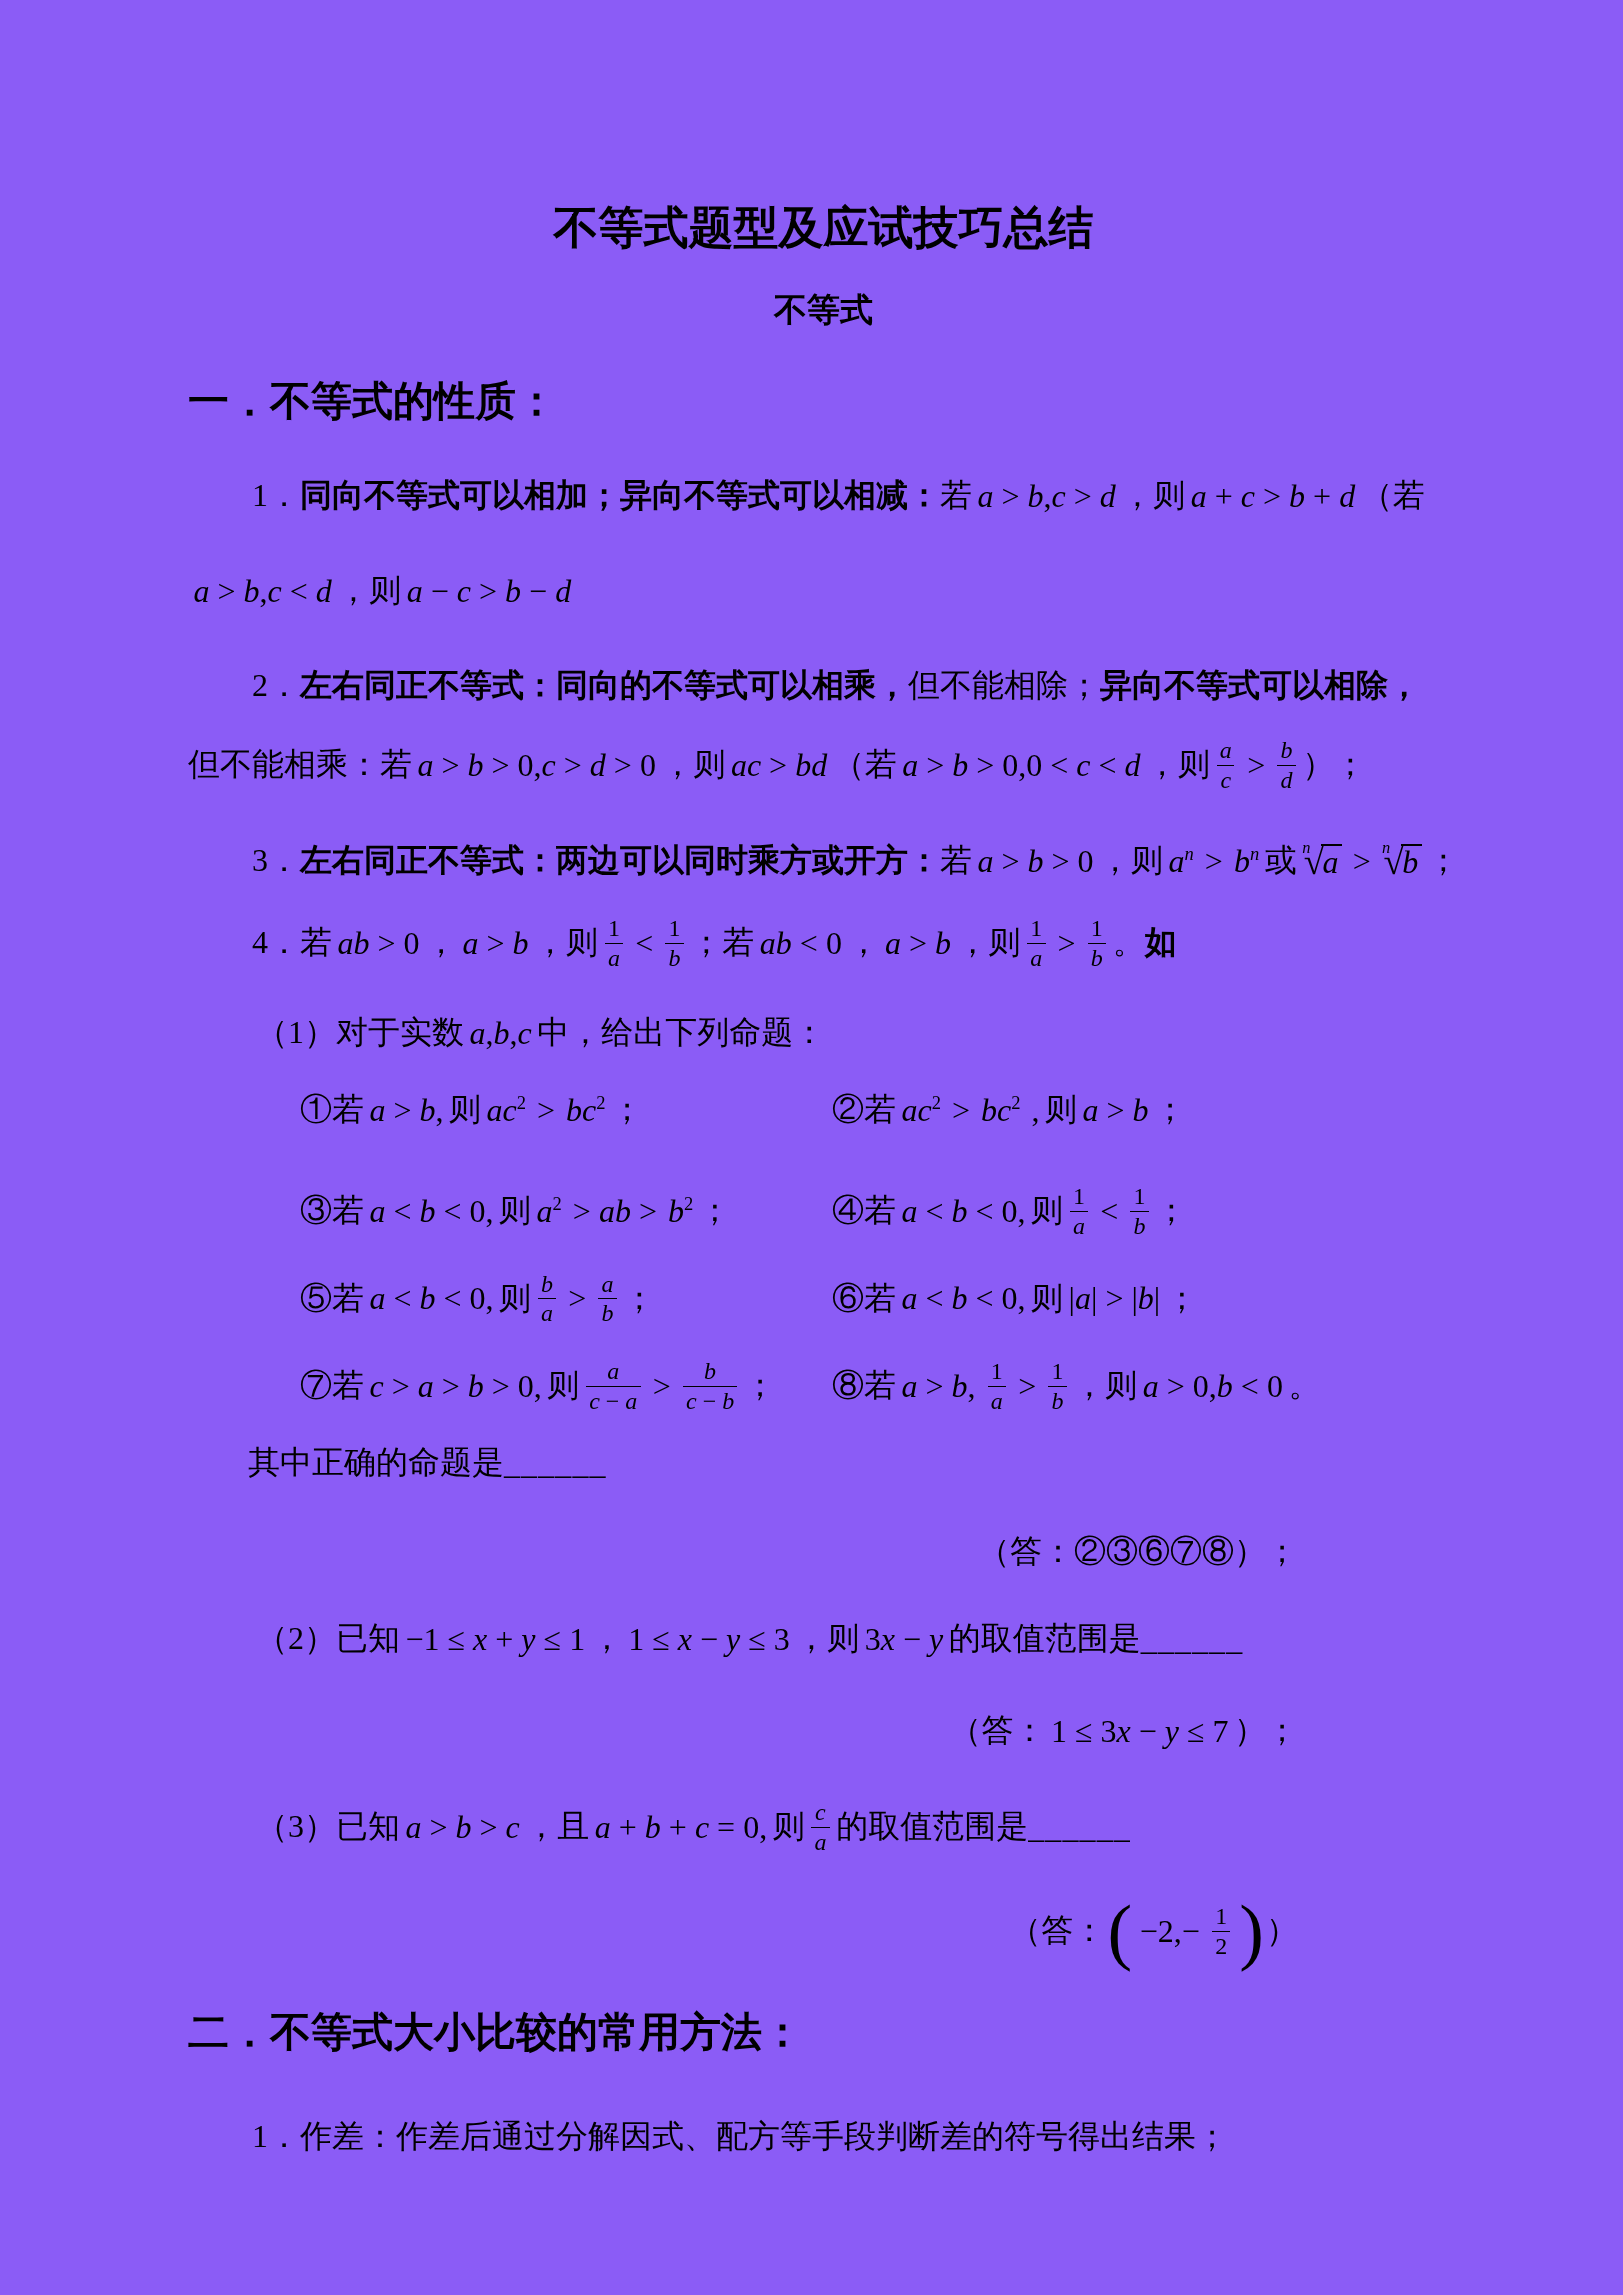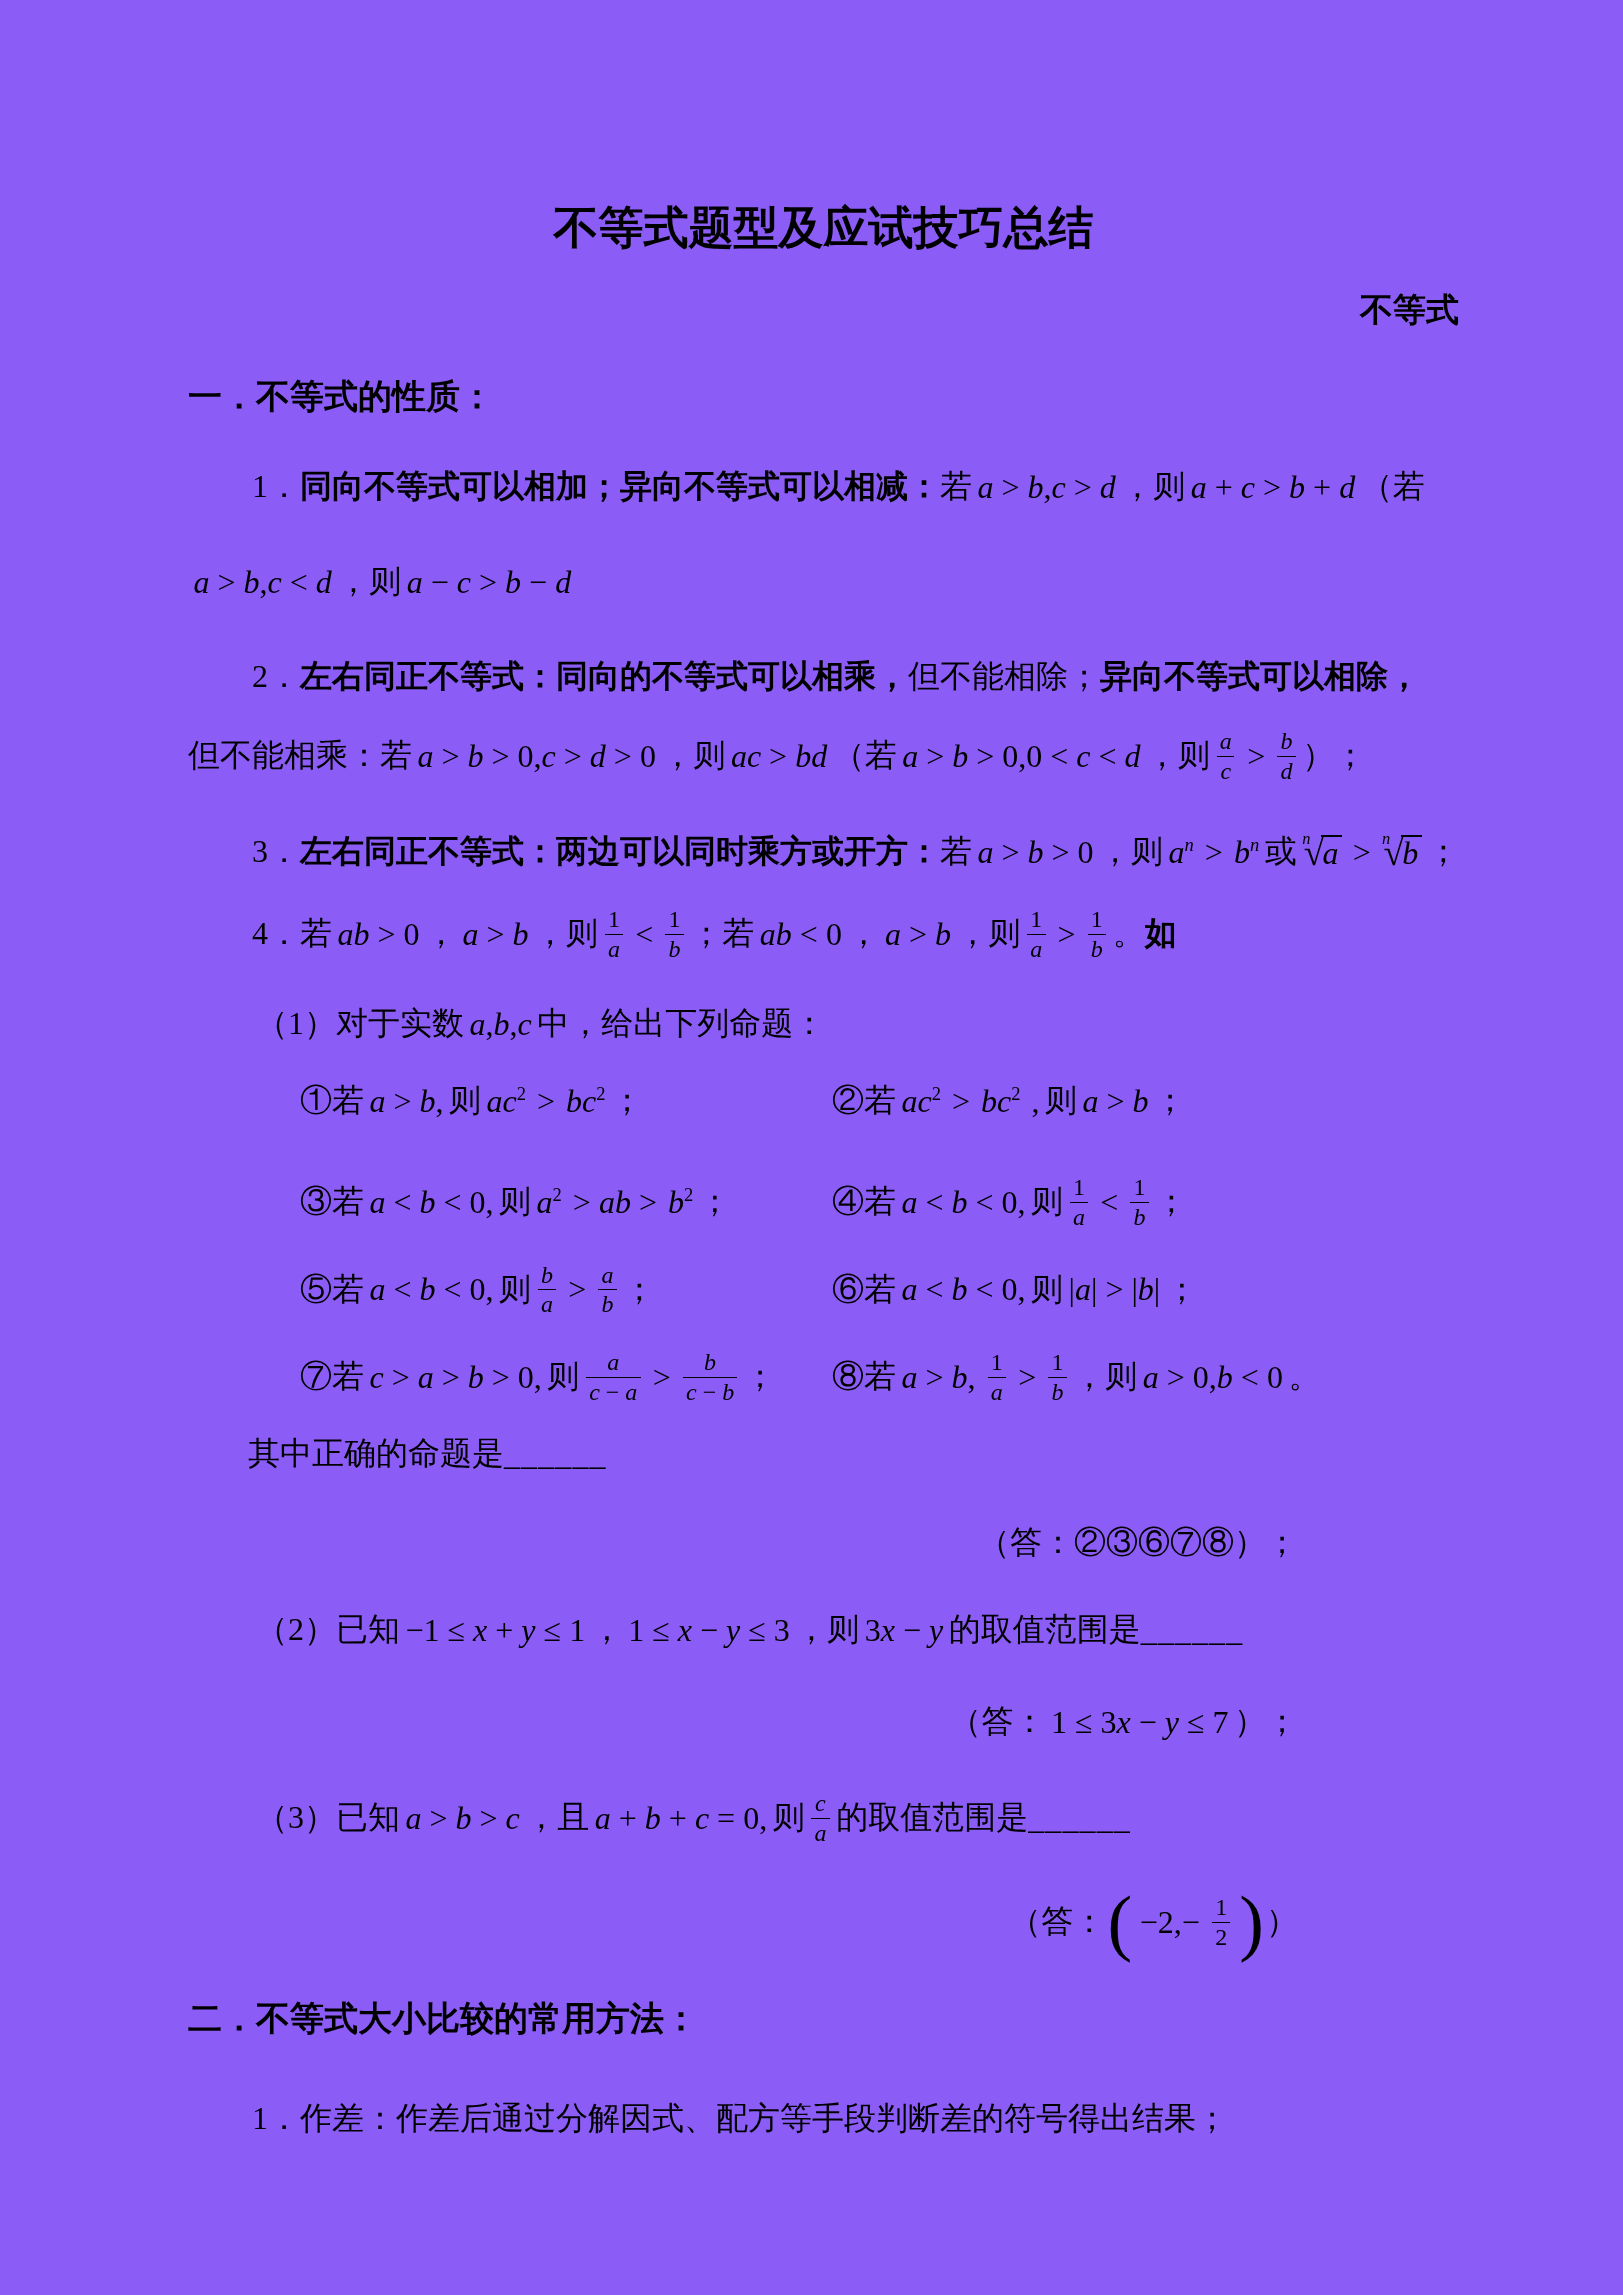--- a/index.html
+++ b/index.html
@@ -17,29 +17,29 @@
     background:#8b5cf6;
   }
   .doc-title{
     text-align:center;
     font-family:"Liberation Sans","DejaVu Sans",sans-serif;
     font-weight:700;
     font-size:45px;line-height:1.15;
     margin-bottom:38px;
   }
   .doc-subtitle{
-    text-align:right;
+    text-align:center;
     font-family:"Liberation Sans","DejaVu Sans",sans-serif;
     font-weight:700;
     font-size:33px;line-height:1.1;
     margin-bottom:46px;
   }
   .line{display:flex;align-items:center;min-height:39px;}
   .frac-line{min-height:82px;}
-  .heading{font-size:34px;}
+  .heading{font-size:41px;}
   .cjk{white-space:pre;}
   .cjk-bold{
     font-family:"Liberation Sans","DejaVu Sans",sans-serif;
     font-weight:700;white-space:pre;
   }
   .math{margin:0 5.5px;white-space:pre;}
   .math i,.fnum i,.fden i,.ridx i,.rbody i,sup i{font-style:italic;}
   .msup{margin:0 5.5px;display:inline-block;white-space:nowrap;}
   .msup sup{font-size:18.5px;line-height:1;}
   .frac{

